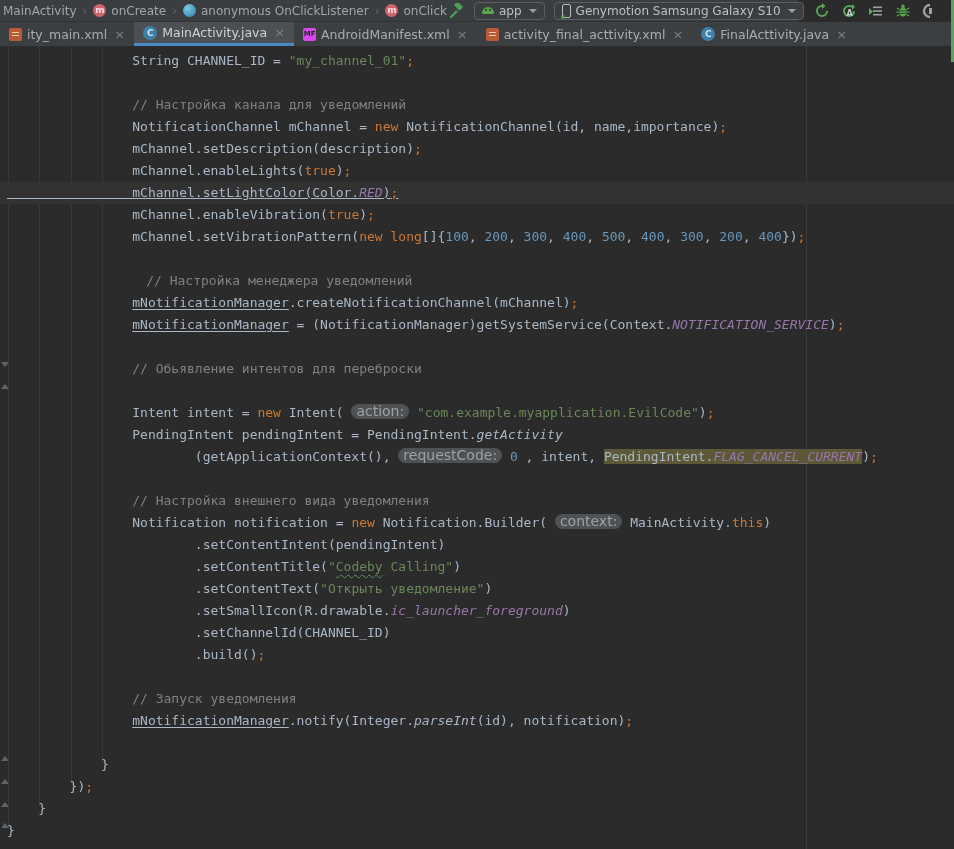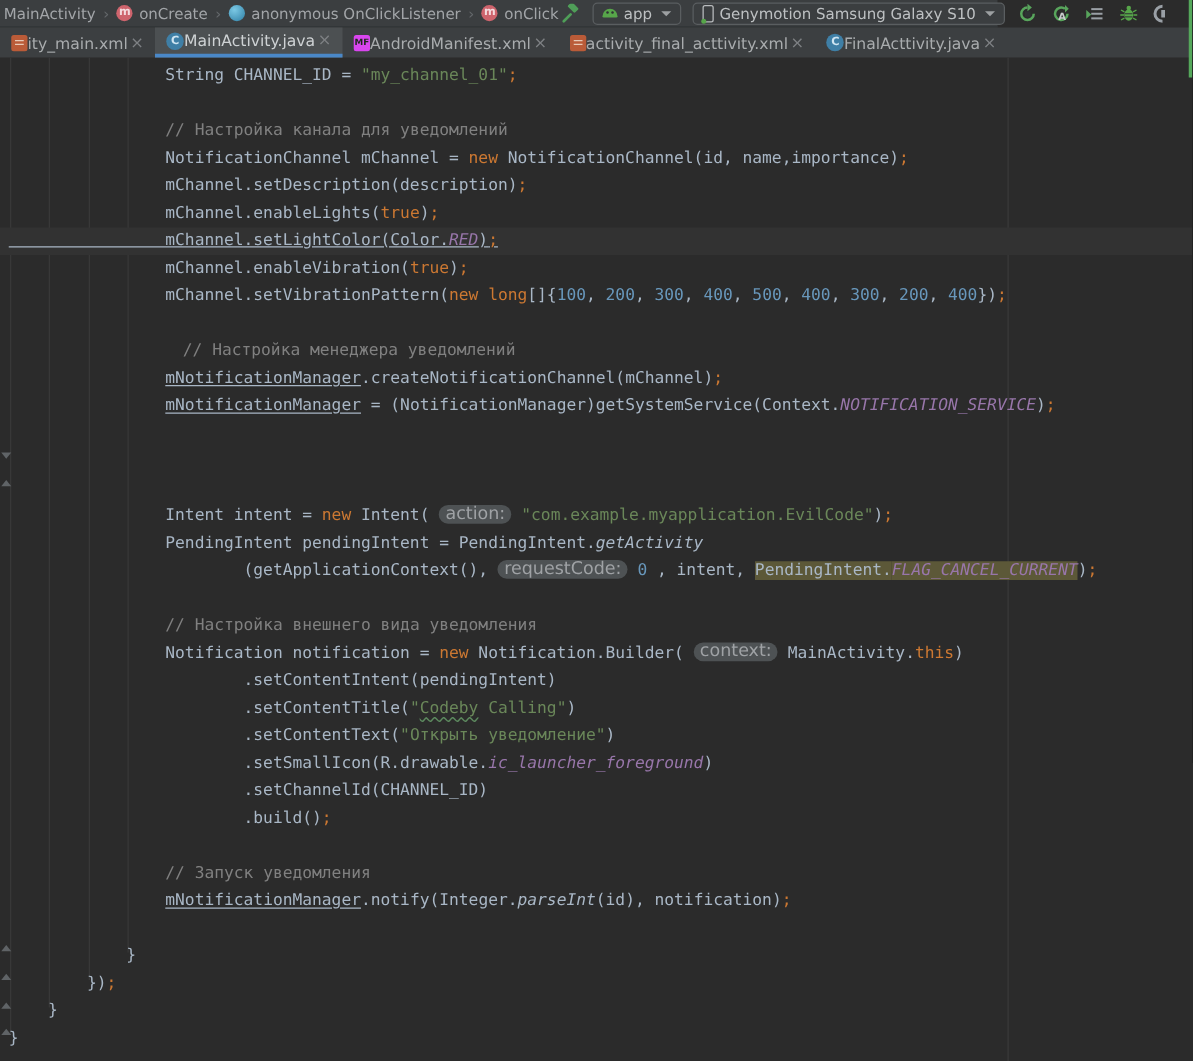--- a/index.html
+++ b/index.html
@@ -35,21 +35,21 @@
   .phone-ic { display:inline-block; width:9px; height:14px; border:1px solid #B9BCBE; border-radius:2px; position:relative; }
   .phone-ic::after { content:""; position:absolute; left:-2px; bottom:-2px; width:4px; height:4px; border-radius:50%; background:#57A64A; }
   .tb-ic { display:inline-flex; align-items:center; justify-content:center; width:18px; height:18px; cursor:pointer; }
   .tb-ic.clipped { margin-right:-7px; }
   
   .tabbar {
     position:absolute; top:22px; left:0; width:954px; height:24px;
     background:#3C3F41; display:flex; align-items:stretch; z-index:5;
   }
   .tab {
-    display:flex; align-items:center; padding:0 9px; cursor:pointer;
+    display:flex; align-items:center; gap:5px; padding:0 9px; cursor:pointer;
     color:#A9ACAE; font-size:12.5px; white-space:nowrap; position:relative;
   }
   .tab.active { background:#4C5052; color:#CED2D4; border-bottom:3px solid #4A88C8; }
   .tab-ic { display:inline-block; flex:none; }
   .ic-java-class { width:14px; height:14px; border-radius:50%; background:#3F7FA6; color:#CFE5F2;
                    font:bold 9px/14px "DejaVu Sans", sans-serif; text-align:center; }
   .ic-manifest { width:13px; height:13px; border-radius:2px; background:#d946ef; color:#1E2B1C;
                  font:bold 7px/13px "DejaVu Sans", sans-serif; text-align:center; }
   .ic-xml-red { width:13px; height:13px; border-radius:2px; background:#BA5B38; position:relative; }
   .ic-xml-red::after { content:""; position:absolute; left:3px; top:4px; width:7px; height:1px; background:#E8C9B6;
@@ -216,21 +216,21 @@
         <div class="code-line" style="top: 92px;"><span class="c-d">                mChannel.setDescription(description)</span><span class="c-k">;</span></div>
         <div class="code-line" style="top: 114px;"><span class="c-d">                mChannel.enableLights(</span><span class="c-k">true</span><span class="c-d">)</span><span class="c-k">;</span></div>
         <div class="code-line caret-line" style="top: 136px; text-decoration: underline;"><span class="c-d">                mChannel.setLightColor(Color.</span><span class="c-cst">RED</span><span class="c-d">)</span><span class="c-k">;</span></div>
         <div class="code-line" style="top: 158px;"><span class="c-d">                mChannel.enableVibration(</span><span class="c-k">true</span><span class="c-d">)</span><span class="c-k">;</span></div>
         <div class="code-line" style="top: 180px;"><span class="c-d">                mChannel.setVibrationPattern(</span><span class="c-k">new</span><span class="c-d"> </span><span class="c-k">long</span><span class="c-d">[]{</span><span class="c-n">100</span><span class="c-d">, </span><span class="c-n">200</span><span class="c-d">, </span><span class="c-n">300</span><span class="c-d">, </span><span class="c-n">400</span><span class="c-d">, </span><span class="c-n">500</span><span class="c-d">, </span><span class="c-n">400</span><span class="c-d">, </span><span class="c-n">300</span><span class="c-d">, </span><span class="c-n">200</span><span class="c-d">, </span><span class="c-n">400</span><span class="c-d">})</span><span class="c-k">;</span></div>
         <div class="code-line" style="top: 202px;"></div>
         <div class="code-line" style="top: 224px; margin-left: 14px;"><span class="c-d">                </span><span class="c-cm">// Настройка менеджера уведомлений</span></div>
         <div class="code-line" style="top: 246px;"><span class="c-d">                </span><span class="c-fld">mNotificationManager</span><span class="c-d">.createNotificationChannel(mChannel)</span><span class="c-k">;</span></div>
         <div class="code-line" style="top: 268px;"><span class="c-d">                </span><span class="c-fld">mNotificationManager</span><span class="c-d"> = (NotificationManager)getSystemService(Context.</span><span class="c-cst">NOTIFICATION_SERVICE</span><span class="c-d">)</span><span class="c-k">;</span></div>
         <div class="code-line" style="top: 290px;"></div>
-        <div class="code-line" style="top: 312px;"><span class="c-d">                </span></div>
+        <div class="code-line" style="top: 312px;"><span class="c-d">                </span><span class="c-cm">// Обьявление интентов для переброски</span></div>
         <div class="code-line" style="top: 334px;"><span class="c-d">                </span></div>
         <div class="code-line" style="top: 356px;"><span class="c-d">                Intent intent = </span><span class="c-k">new</span><span class="c-d"> Intent( </span><span class="chip">action:</span><span class="c-d"> </span><span class="c-s">"com.example.myapplication.EvilCode"</span><span class="c-d">)</span><span class="c-k">;</span></div>
         <div class="code-line" style="top: 378px;"><span class="c-d">                PendingIntent pendingIntent = PendingIntent.</span><span class="c-itd">getActivity</span></div>
         <div class="code-line" style="top: 400px;"><span class="c-d">                        (getApplicationContext(), </span><span class="chip">requestCode:</span><span class="c-d"> </span><span class="c-n">0</span><span class="c-d"> , intent, </span><span class="c-d hl">PendingIntent.</span><span class="c-cst hl">FLAG_CANCEL_CURRENT</span><span class="c-d">)</span><span class="c-k">;</span></div>
         <div class="code-line" style="top: 422px;"></div>
         <div class="code-line" style="top: 444px;"><span class="c-d">                </span><span class="c-cm">// Настройка внешнего вида уведомления</span></div>
         <div class="code-line" style="top: 466px;"><span class="c-d">                Notification notification = </span><span class="c-k">new</span><span class="c-d"> Notification.Builder( </span><span class="chip">context:</span><span class="c-d"> MainActivity.</span><span class="c-k">this</span><span class="c-d">)</span></div>
         <div class="code-line" style="top: 488px;"><span class="c-d">                        .setContentIntent(pendingIntent)</span></div>
         <div class="code-line" style="top: 510px;"><span class="c-d">                        .setContentTitle(</span><span class="c-s">"</span><span class="c-s typo">Codeby</span><span class="c-s"> Calling"</span><span class="c-d">)</span></div>
         <div class="code-line" style="top: 532px;"><span class="c-d">                        .setContentText(</span><span class="c-s">"Открыть уведомление"</span><span class="c-d">)</span></div>

